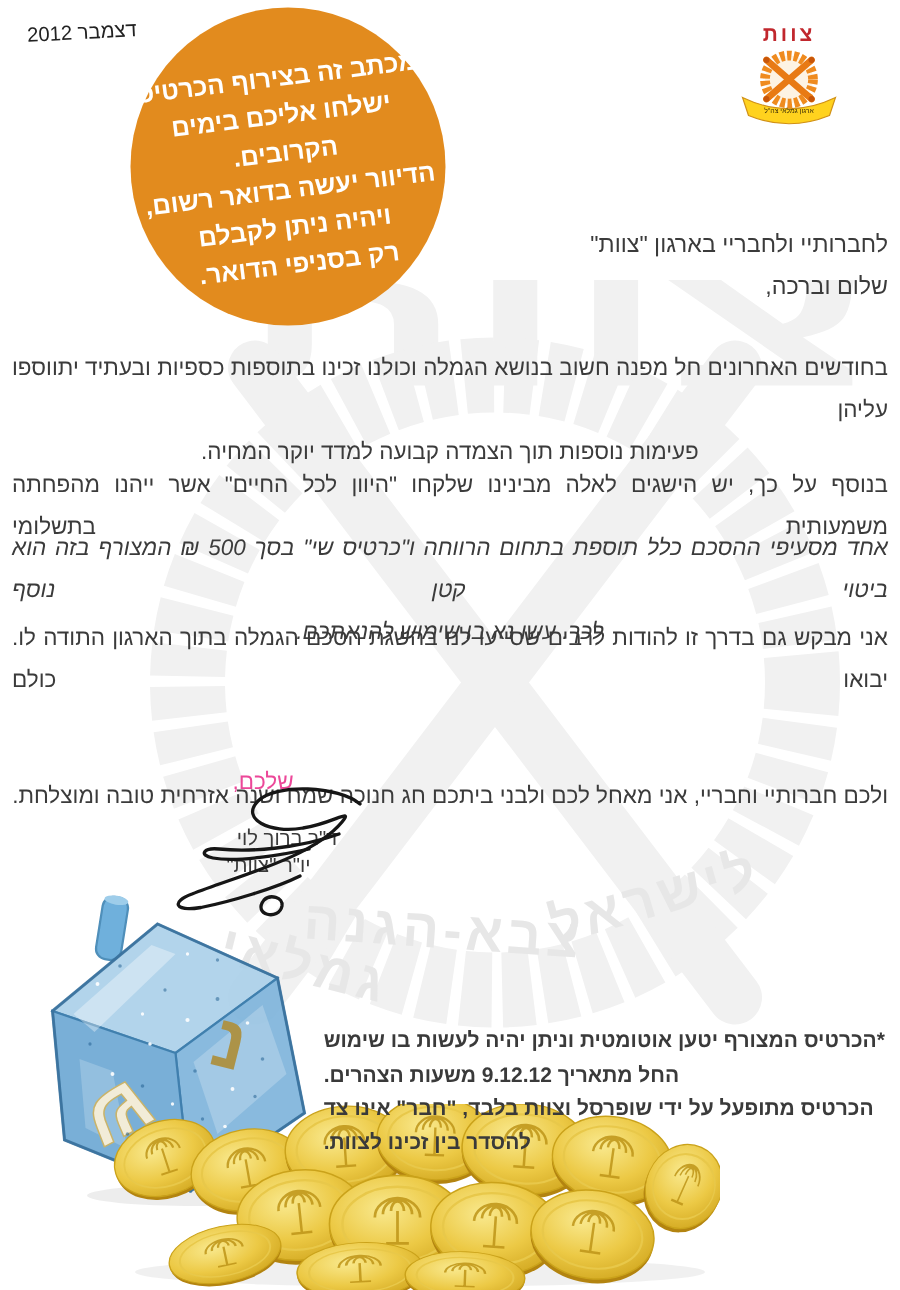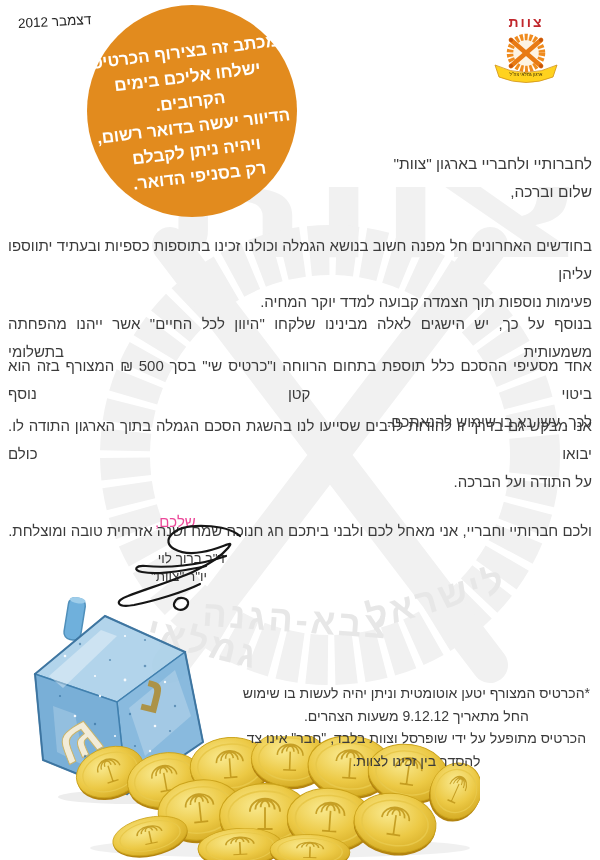--- a/index.html
+++ b/index.html
@@ -21,32 +21,32 @@
 
   
   .logo{position:absolute;left:494px;top:15px;width:64px;z-index:3;text-align:center;}
   .logo-word{color:#c1272d;font-weight:bold;font-size:14px;letter-spacing:2px;direction:rtl;line-height:14px;}
 
   
   .blk{position:absolute;left:8px;right:8px;direction:rtl;color:#3b3b3b;z-index:3;
        font-size:15px;line-height:28px;}
   .salutation{top:150px;text-align:right;font-size:15.5px;}
   .ln-j{text-align:justify;text-align-last:justify;}
-  .ln-l{text-align:right;}
+  .ln-l{text-align:center;}
   .ln-r{text-align:right;margin-top:45px;}
-  .p1{top:232px;} .p2{top:292px;margin-top:18px;} .p3{top:352px;} .p4{top:412px;} .p5{top:472px;}
+  .p1{top:232px;} .p2{top:292px;margin-top:18px;} .p3{top:352px;font-style:italic;} .p4{top:412px;} .p5{top:472px;}
 
   .closing{position:absolute;left:155px;top:513px;direction:rtl;color:#ec4899;font-size:15px;z-index:3;}
   .signer-name{position:absolute;right:375px;top:551px;direction:rtl;color:#3b3b3b;font-size:13.5px;z-index:3;white-space:nowrap;}
   .signer-title{position:absolute;right:393px;top:569px;direction:rtl;color:#3b3b3b;font-size:13.5px;z-index:3;white-space:nowrap;}
   .signature{position:absolute;left:88px;top:522px;z-index:4;}
 
   
-  .footnote{position:absolute;right:10px;top:682px;direction:rtl;text-align:center;color:#3a3a3a;
-            font-size:14px;line-height:22.5px;z-index:3;}
+  .footnote{position:absolute;right:10px;top:682px;direction:rtl;text-align:left;color:#3a3a3a;
+            font-size:14px;line-height:22.5px;z-index:3;font-weight:bold;}
 
   
   .dreidel{position:absolute;left:5px;top:596px;z-index:1;}
   .coins{position:absolute;left:70px;top:736px;z-index:1;}
 </style>
 </head>
 <body>
 
 <div class="page">
 
@@ -106,21 +106,20 @@
   </div>
   <div class="blk p2">
     <div class="ln-j">בנוסף על כך, יש הישגים לאלה מבינינו שלקחו "היוון לכל החיים" אשר ייהנו מהפחתה משמעותית בתשלומי</div>
   </div>
   <div class="blk p3">
     <div class="ln-j">אחד מסעיפי ההסכם כלל תוספת בתחום הרווחה ו"כרטיס שי" בסך 500 ₪ המצורף בזה הוא ביטוי קטן נוסף</div>
     <div class="ln-l">לכך. עשו נא בו שימוש להנאתכם.</div>
   </div>
   <div class="blk p4">
     <div class="ln-j">אני מבקש גם בדרך זו להודות לרבים שסייעו לנו בהשגת הסכם הגמלה בתוך הארגון התודה לו. יבואו כולם</div>
-    <div class="ln-l">על התודה ועל הברכה.</div>
   </div>
   <div class="blk p5">
     <div class="ln-r">ולכם חברותיי וחבריי, אני מאחל לכם ולבני ביתכם חג חנוכה שמח ושנה אזרחית טובה ומוצלחת.</div>
   </div>
 
   <div class="closing">שלכם,</div>
   <div class="signer-name">ד"ר ברוך לוי</div>
   <div class="signer-title">יו"ר "צוות"</div>
 
   <svg class="signature" width="165" height="92" viewBox="0 0 165 92">

